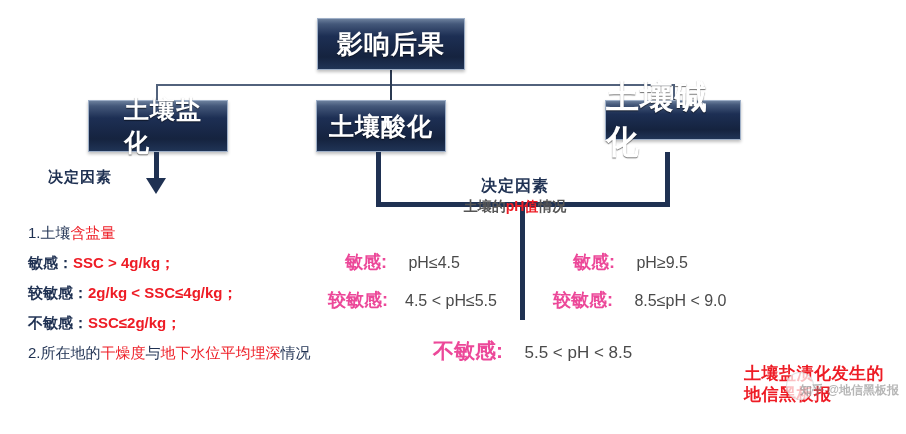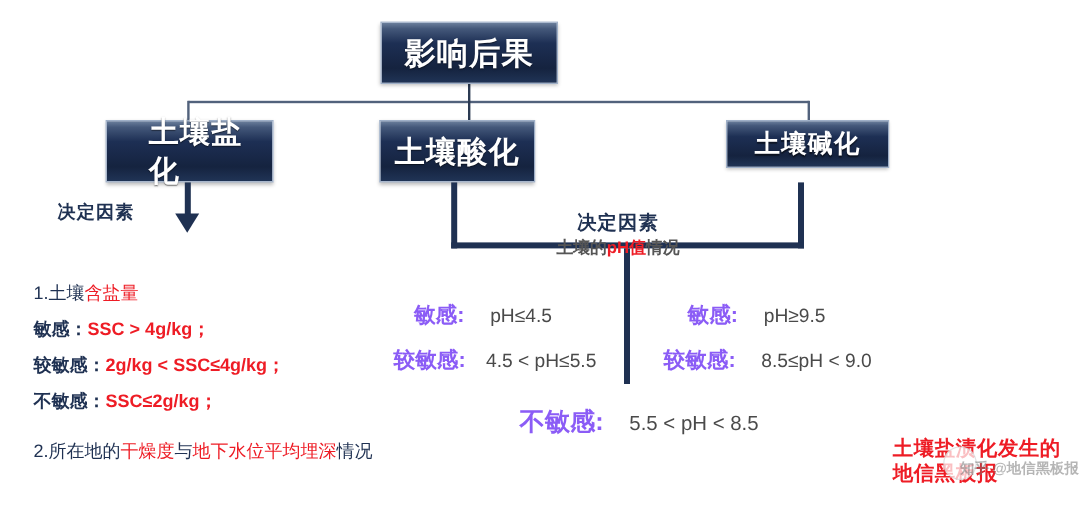--- a/index.html
+++ b/index.html
@@ -20,21 +20,21 @@
     letter-spacing:1px;
     border:1px solid #9fb0c8;
     background:linear-gradient(180deg,#6b7f9c 0%,#44587a 10%,#1d2f54 34%,#15233f 76%,#203456 100%);
     box-shadow:0 2px 3px rgba(0,0,0,.25);
     text-shadow:0 1px 1px rgba(0,0,0,.55);
     box-sizing:border-box;
   }
   #node-root{left:317px;top:18px;width:148px;height:52px;font-size:26px;}
   #node-salin{left:88px;top:100px;width:140px;height:52px;font-size:25px;padding-left:35px;}
   #node-acid{left:316px;top:100px;width:130px;height:52px;font-size:25px;}
-  #node-alkal{left:605px;top:100px;width:136px;height:40px;font-size:21px;}
+  #node-alkal{left:605px;top:100px;width:136px;height:40px;font-size:33px;}
 
   
   .thin{position:absolute;background:#2b3a52;}
   #c-root-stem{left:390px;top:70px;width:2px;height:15px;}
   #c-hbar{left:157px;top:84px;width:517px;height:1.5px;background:#52627c;}
   #c-drop-left{left:156px;top:84px;width:1.5px;height:17px;background:#52627c;}
   #c-drop-mid{left:390px;top:84px;width:2px;height:17px;background:#2b3a52;}
   #c-drop-right{left:673px;top:84px;width:1.5px;height:17px;background:#52627c;}
 
   
@@ -60,26 +60,26 @@
   #mid-factor{position:absolute;left:410px;top:176px;width:210px;text-align:center;}
   #mid-factor .t1{font-size:16px;font-weight:700;color:#1f3152;letter-spacing:1px;}
   #mid-factor .t2{font-size:14px;font-weight:700;margin-top:1px;}
   #mid-factor .t2 .grey{color:#555;}
 
   
   #left-list{position:absolute;left:28px;top:218px;width:285px;}
   #left-list .row{font-size:15px;line-height:30px;white-space:nowrap;}
   #left-list .row .k{font-weight:700;color:#1f3152;}
   #left-list .row .v{color:#ee1c25;font-weight:600;}
-  #left-list .row.plain{color:#1f3152;font-weight:500;margin-top:12px;}
+  #left-list .row.plain{color:#1f3152;font-weight:500;}
   #left-list .row.wrap{white-space:normal;line-height:30px;}
 
   
   .cond{position:absolute;white-space:nowrap;}
-  .cond .k{font-weight:700;color:#8b5cf6;font-size:18px;}
+  .cond .k{font-weight:700;color:#ec4899;font-size:18px;}
   .cond .v{color:#4a4a4a;font-size:16px;padding-left:17px;}
   #mid-c1{left:345px;top:250px;}
   #mid-c2{left:328px;top:288px;}
   #mid-c3{left:433px;top:337px;}
   #mid-c3 .k{font-size:21px;}
   #mid-c3 .v{font-size:17px;}
   #right-c1{left:573px;top:250px;}
   #right-c2{left:553px;top:288px;}
 
   

